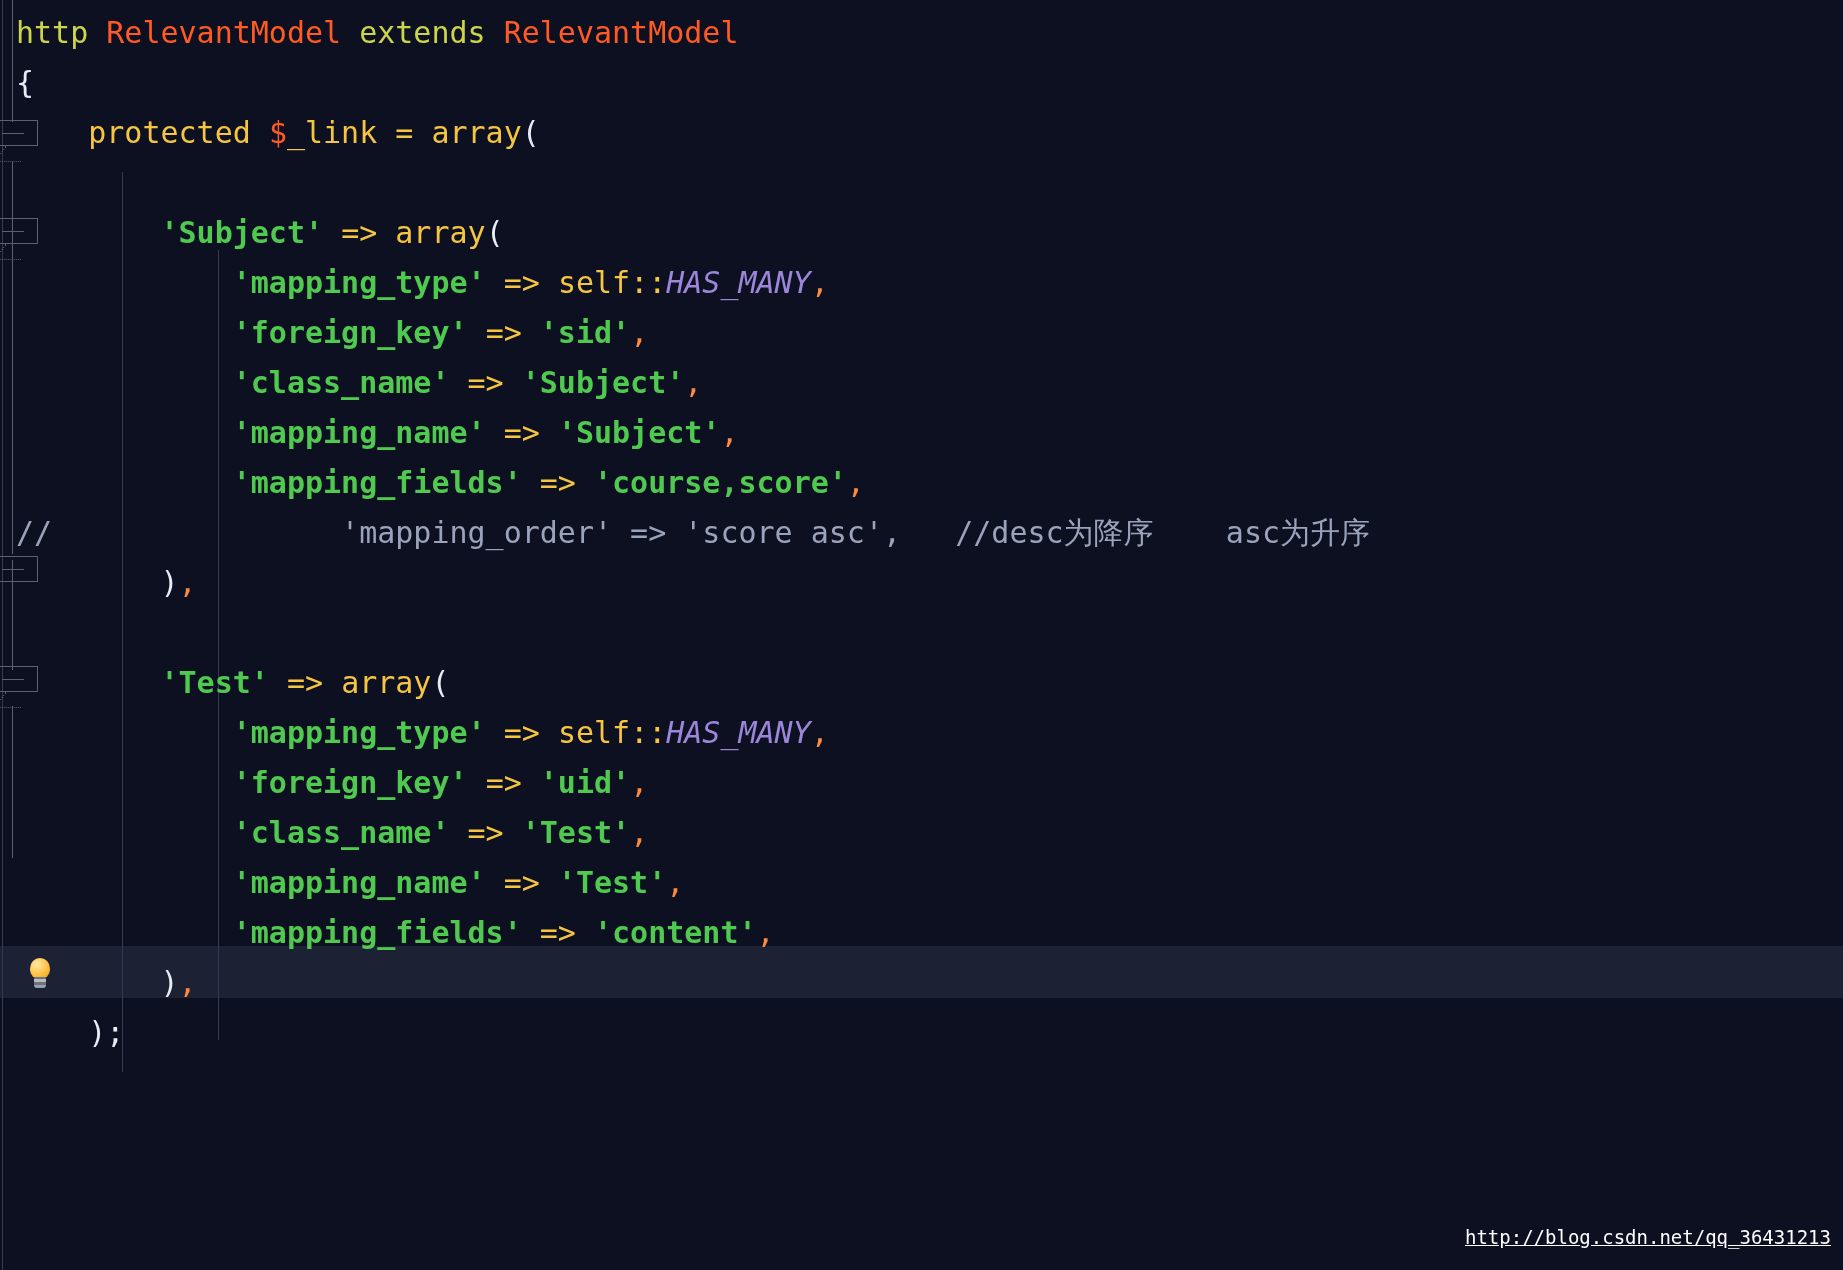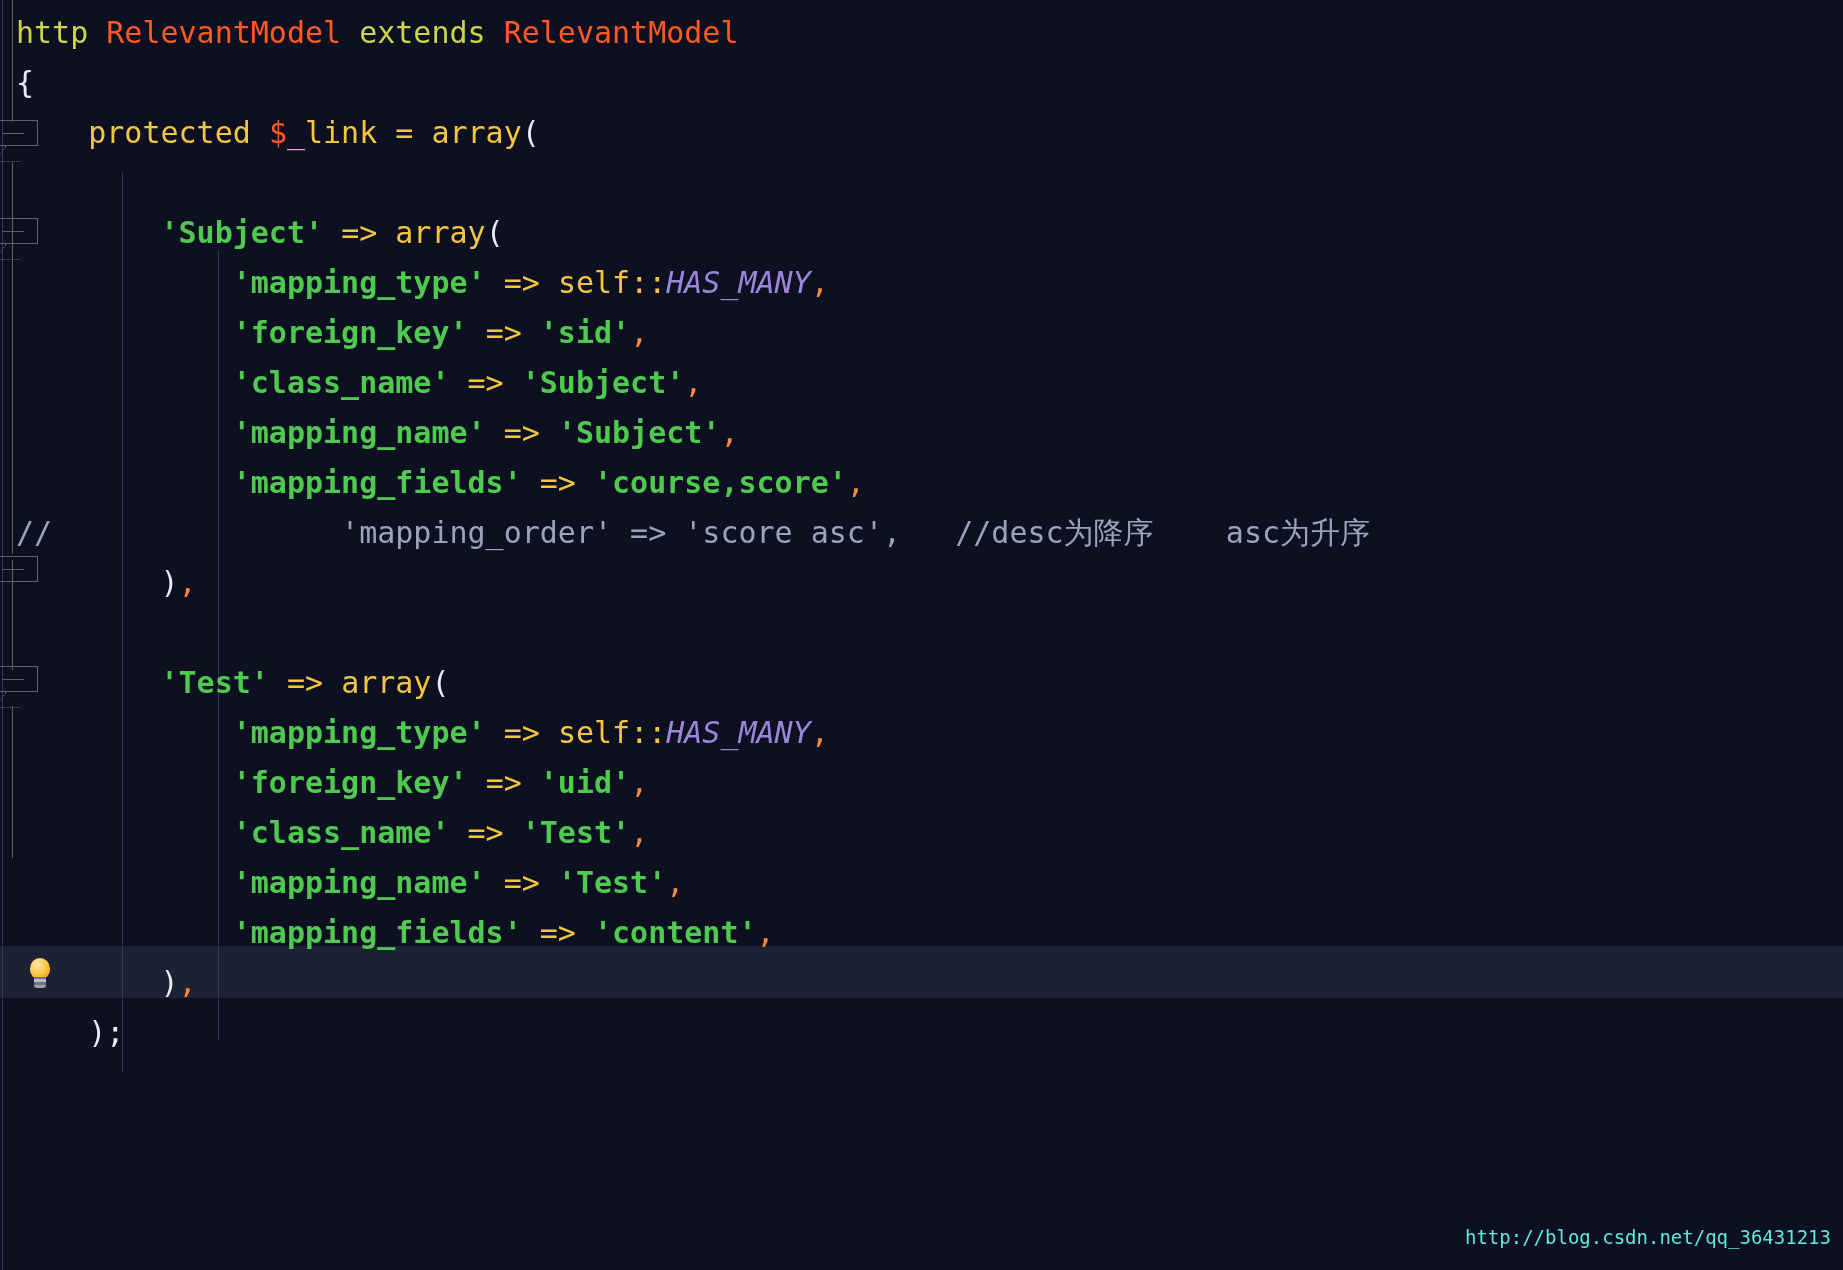--- a/index.html
+++ b/index.html
@@ -128,25 +128,26 @@
     background: #9aa0ab;
     border-radius: 0 0 3px 3px;
     box-shadow: inset 0 2px 0 #6d727c, inset 0 5px 0 #b5bac3, inset 0 8px 0 #6d727c;
   }
 
   
   .watermark {
     position: absolute;
     right: 12px;
     bottom: 8px;
-    color: #5eead4;
+    color: #ffffff;
     font-size: 19px;
     font-family: "DejaVu Sans Mono", "Liberation Mono", monospace;
     z-index: 5;
     white-space: pre;
+    text-decoration: underline;
   }
 </style>
 </head>
 <body>
 
 <div id="editor">
 
   <div class="line-highlight" style="top:946px; height:52px;"></div>
 
   <div class="indent-guide" style="left:2px;  height:1270px;"></div>

